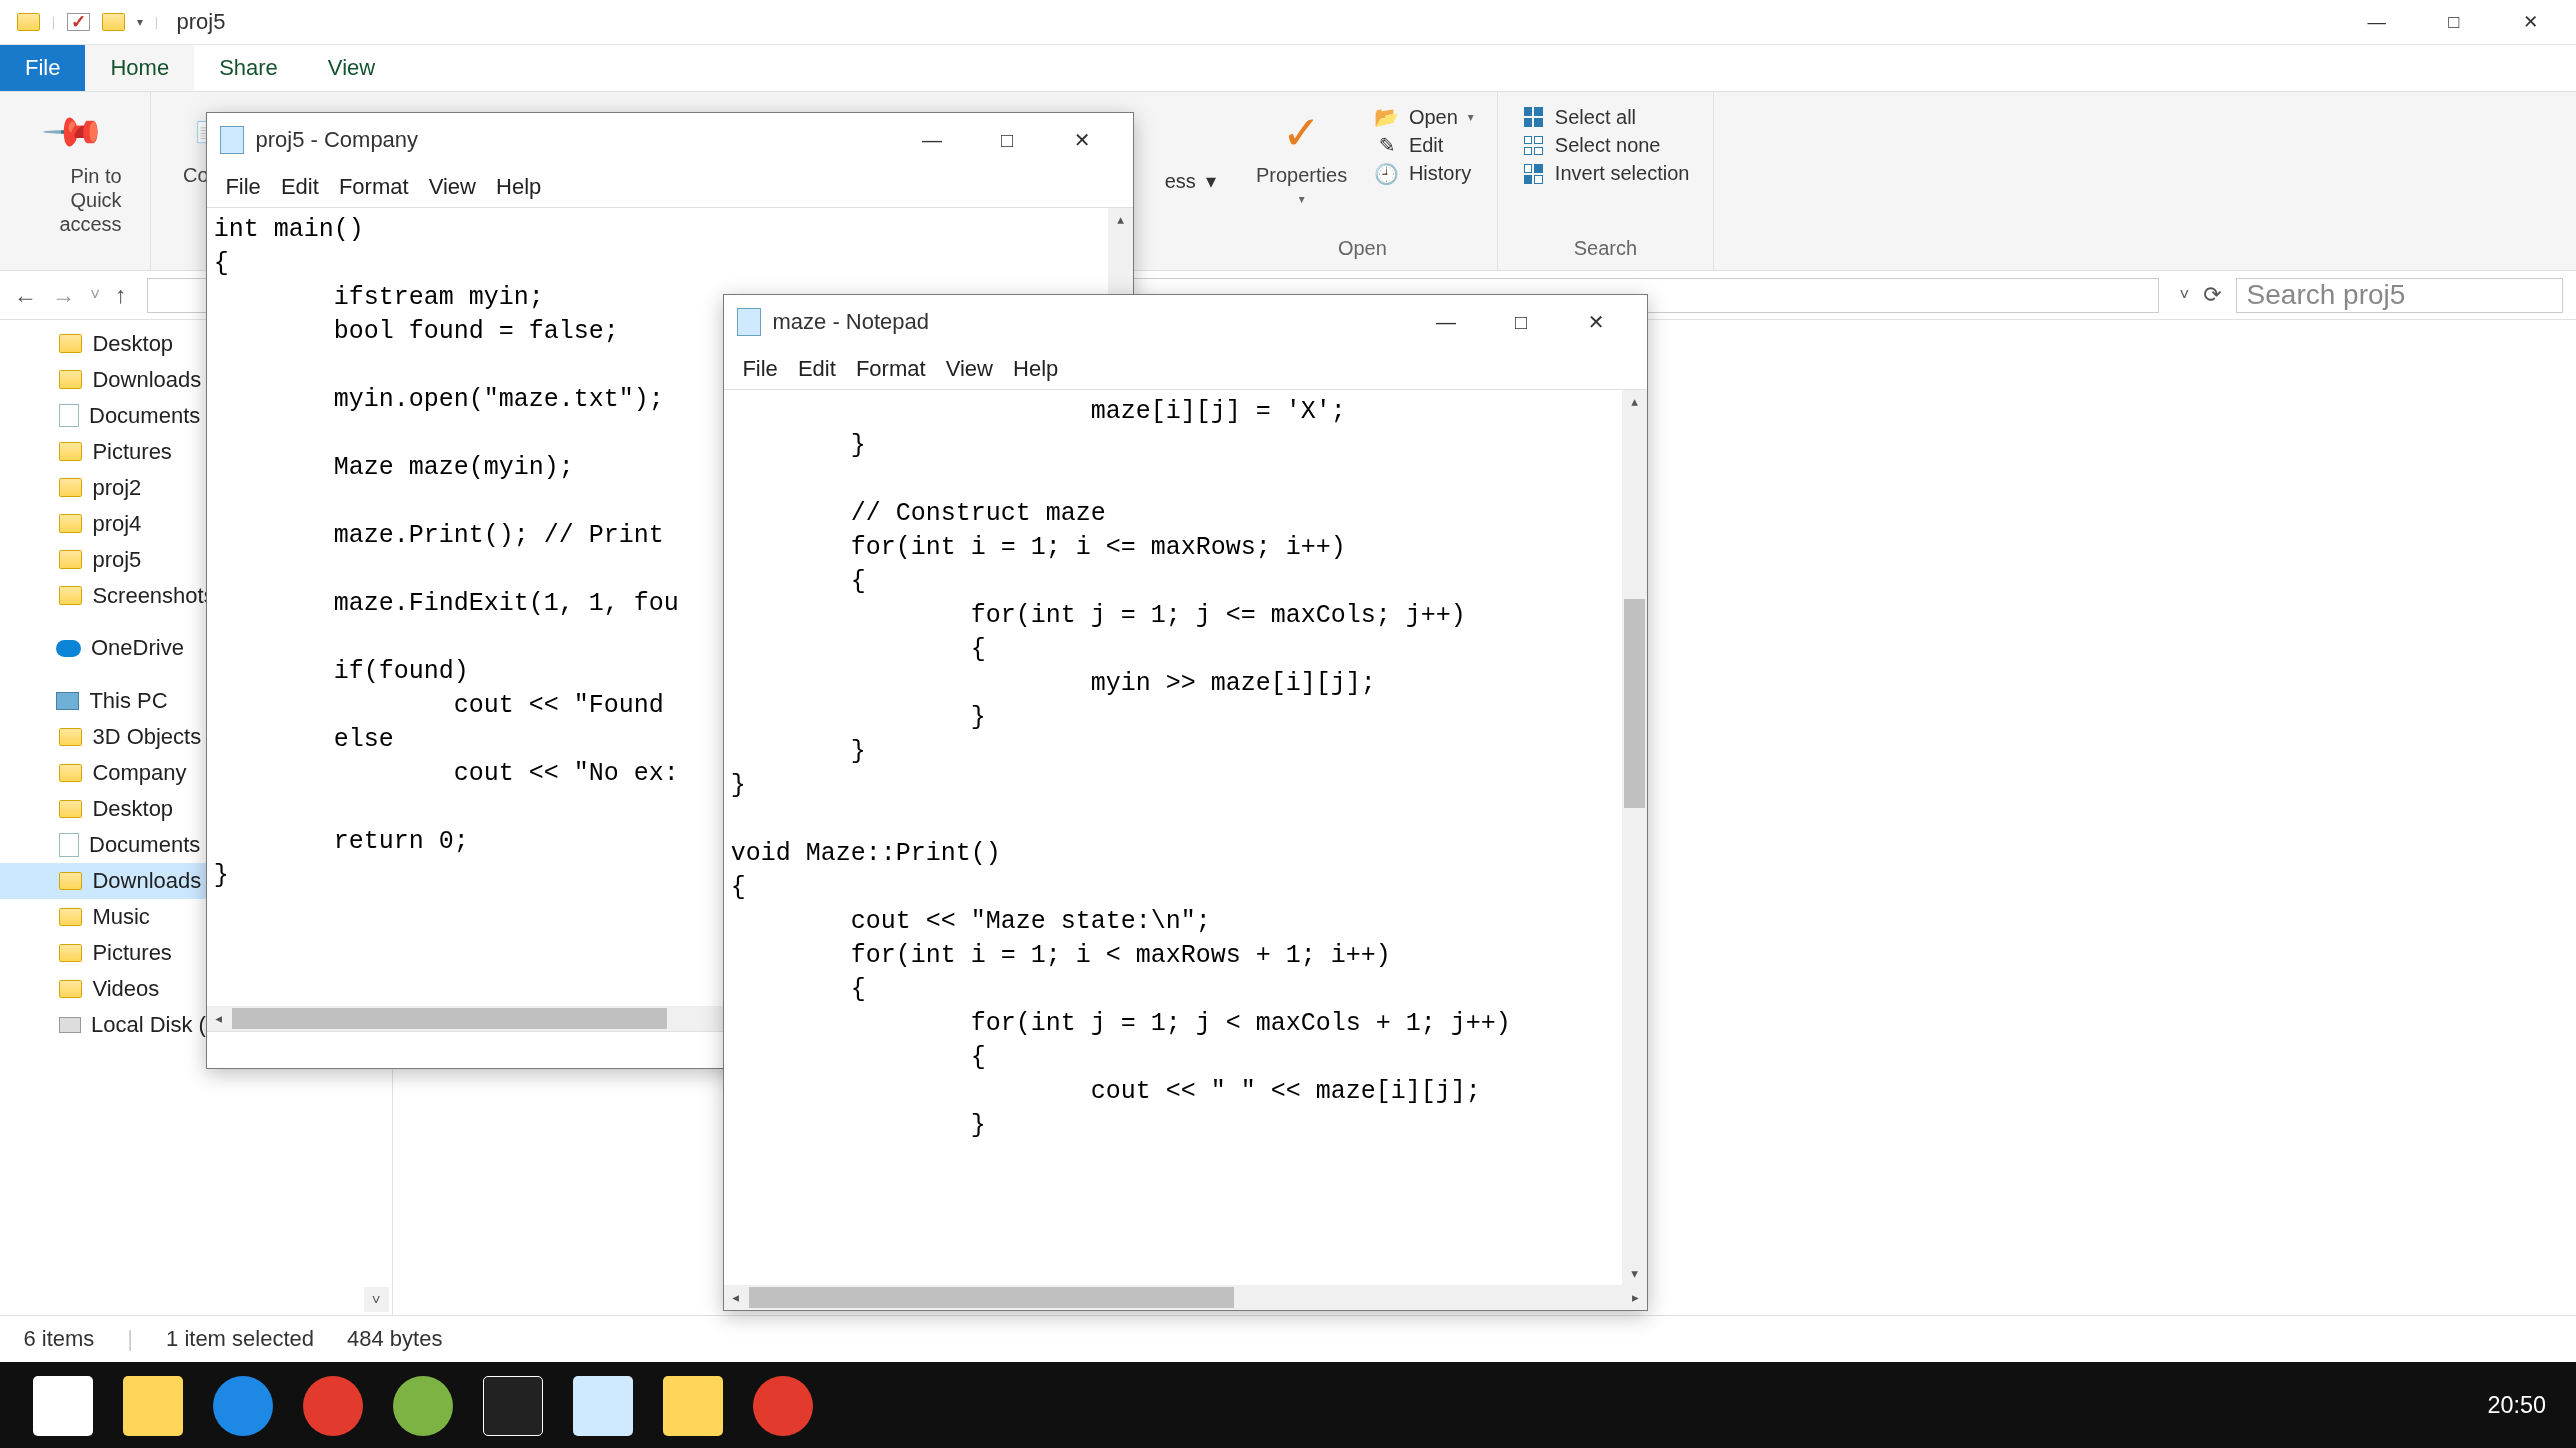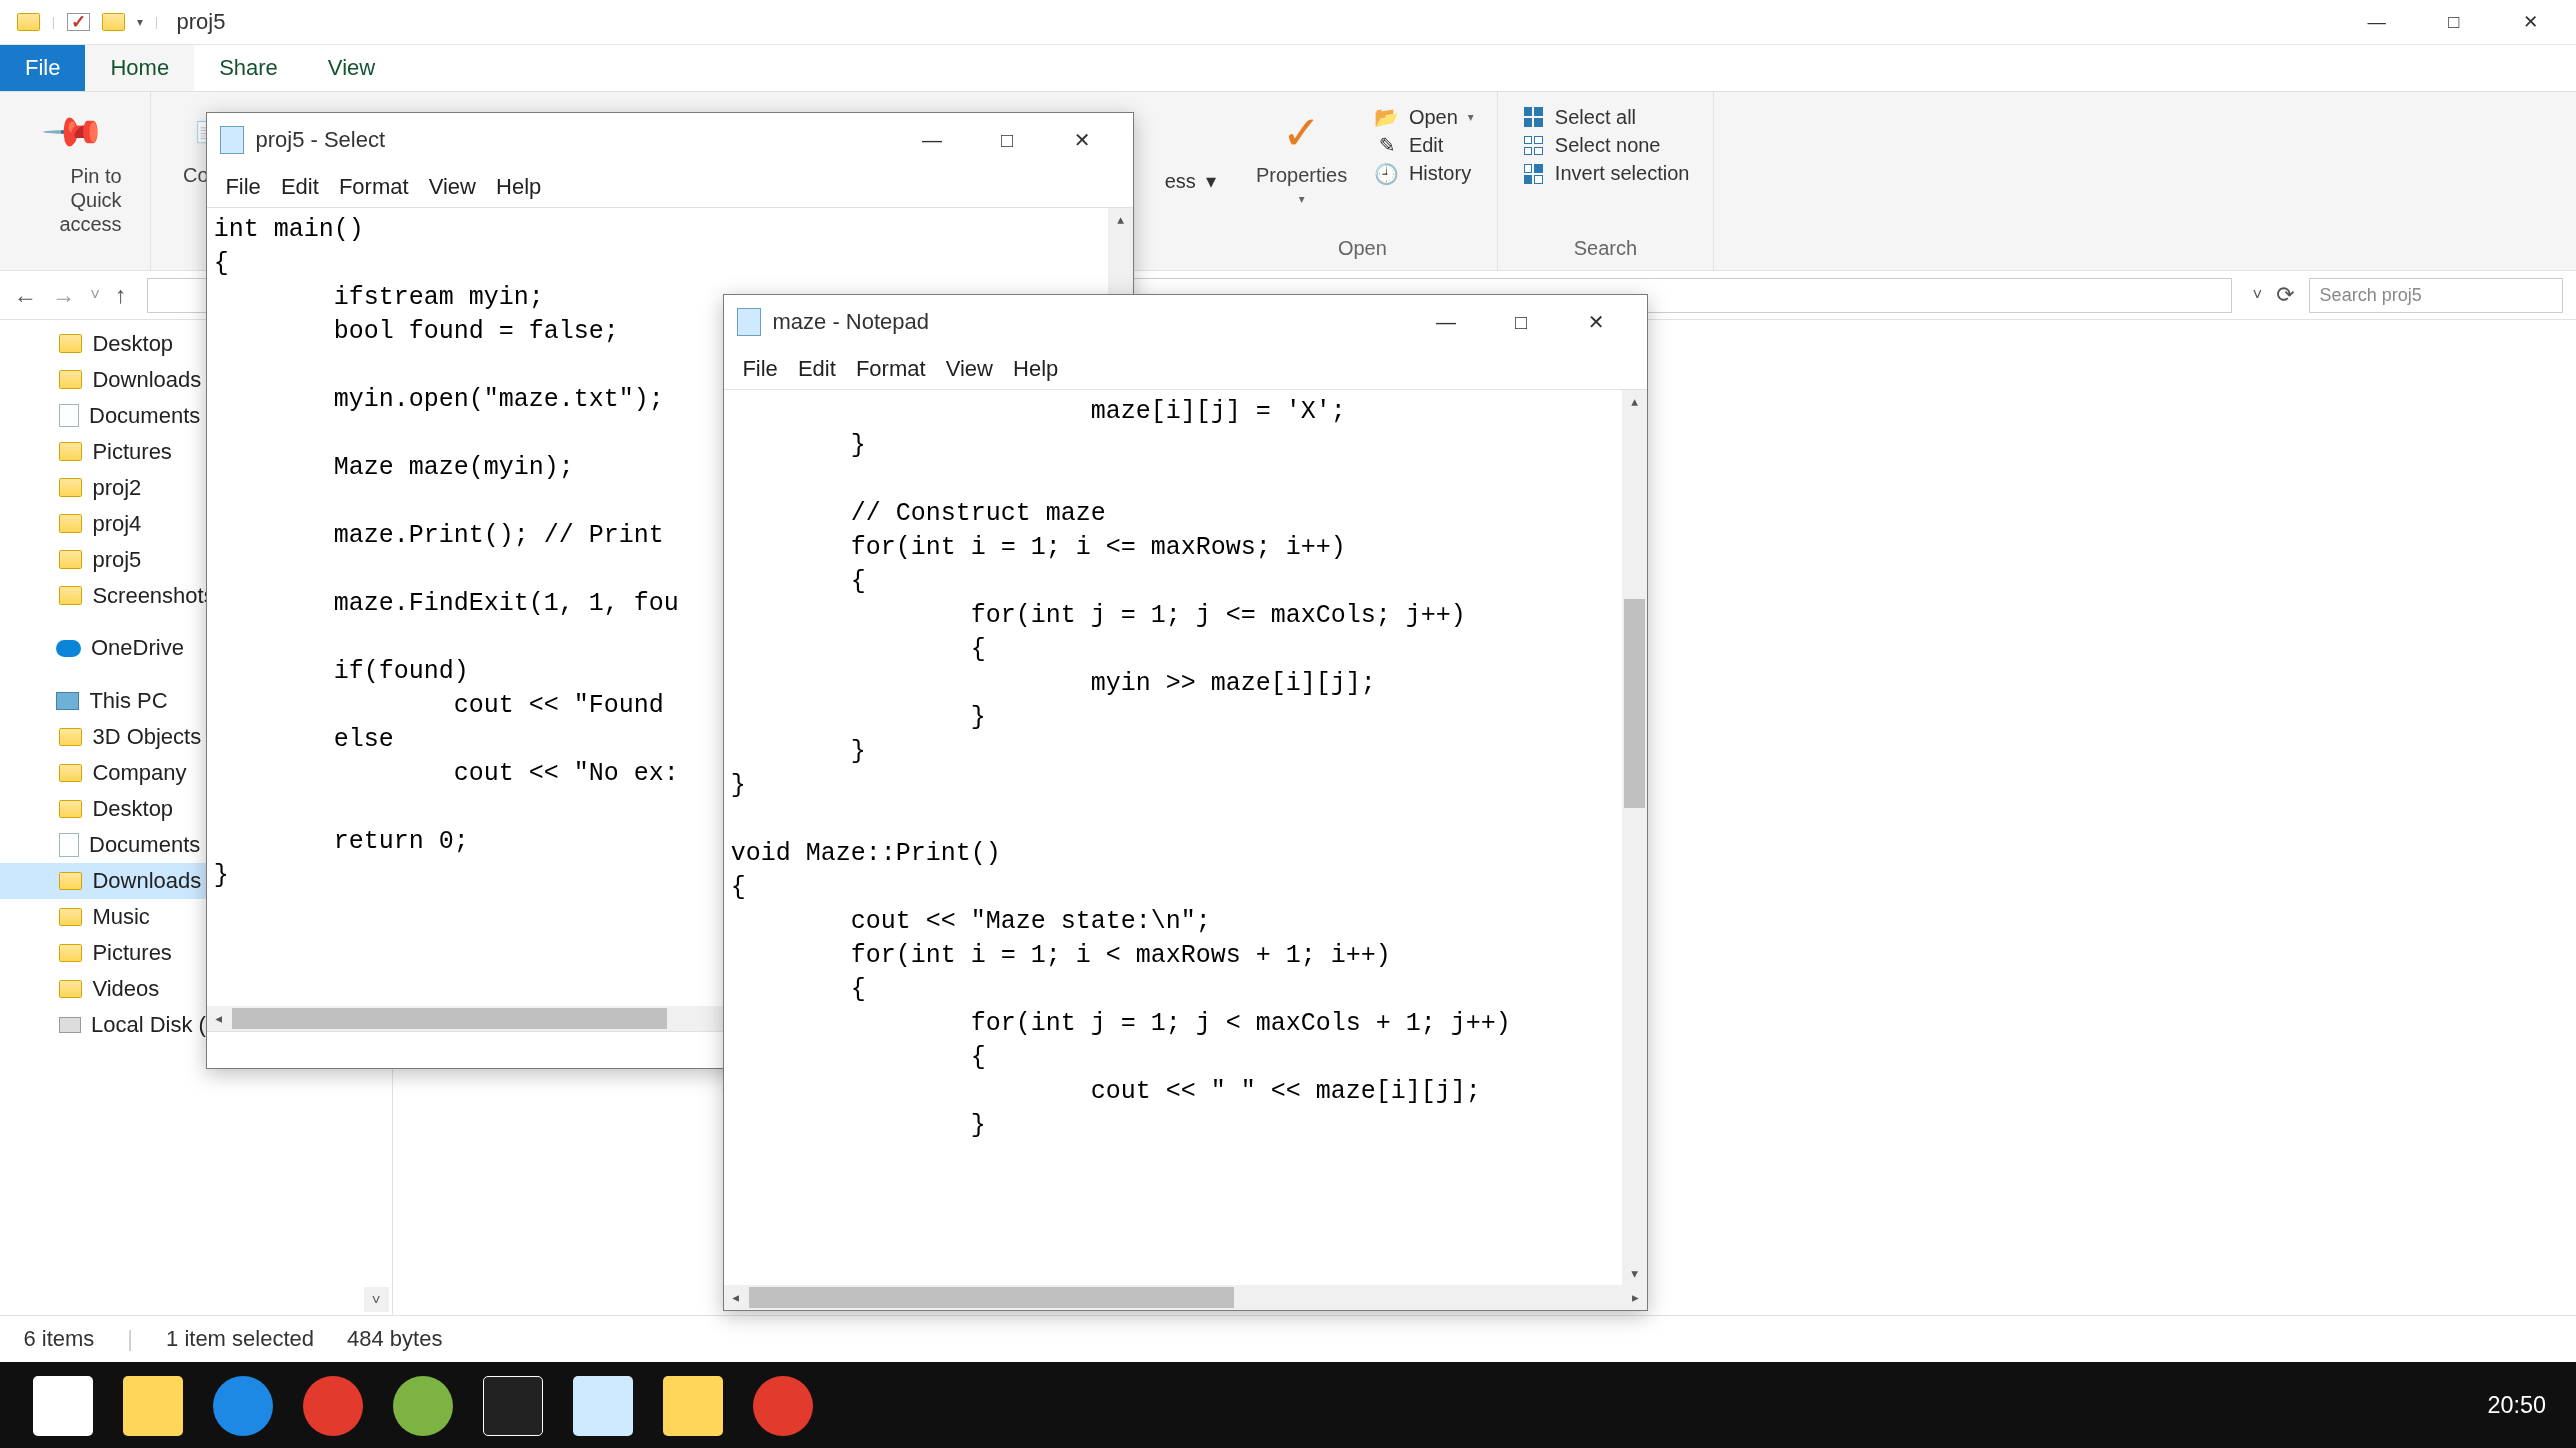--- a/index.html
+++ b/index.html
@@ -35,21 +35,21 @@
 .ribbon-small .sm-icon { width: 23.4px; height: 23.4px; display: flex; align-items: center; justify-content: center; }
 .pin-icon { color: #9fb8cc; font-size: 40px; transform: rotate(45deg); }
 .check-orange { color: #e67e22; font-size: 47px; }
 
 
 .navbar { height: 49px; display: flex; align-items: center; padding: 0 13.4px; gap: 6.7px; border-bottom: 0.8px solid #e1e1e1; }
 .nav-arrows { display: flex; align-items: center; gap: 15px; font-size: 23.4px; color: #999; }
 .nav-arrows .active-arrow { color: #555; }
 .breadcrumb-box { flex: 1; height: 35px; border: 0.8px solid #ccc; margin: 0 13.4px; }
 .nav-refresh { width: 33px; text-align: center; font-size: 22px; color: #555; }
-.search-box { width: 254px; height: 35px; border: 0.8px solid #ccc; padding: 13px 10px; font-size: 18px; color: #888; display: flex; align-items: center; }
+.search-box { width: 327px; height: 35px; border: 0.8px solid #ccc; padding: 13px 10px; font-size: 28px; color: #888; display: flex; align-items: center; }
 
 
 .explorer-body { display: flex; position: absolute; top: 319px; bottom: 47px; left: 0; right: 0; }
 .tree { width: 393px; border-right: 0.8px solid #e1e1e1; overflow: hidden; position: relative; padding: 6.7px 0; }
 .tree-item { display: flex; align-items: center; gap: 10px; padding: 5px 8.4px 5px 59px; font-size: 22px; color: #222; white-space: nowrap; }
 .tree-item.depth0 { padding-left: 56px; font-weight: normal; }
 .tree-item.selected { background: #cce8ff; }
 .tree-item .folder-glyph { width: 23.4px; height: 18.4px; background: linear-gradient(#ffe79e,#ffd65a); border: 0.8px solid #d4a500; border-radius: 1.7px; flex-shrink: 0; }
 .tree-item .doc-glyph { width: 20px; height: 23.4px; background: #fff; border: 0.8px solid #9bb; flex-shrink: 0; }
 .tree-item .disk-glyph { width: 22px; height: 16.7px; background: #ddd; border: 0.8px solid #999; flex-shrink: 0; }
@@ -320,21 +320,21 @@
     <span>6 items</span>
     <span class="sep">|</span>
     <span>1 item selected</span>
     <span>484 bytes</span>
   </div>
 </div>
 
 <div class="notepad" style="left:206px; top:112px; width:928px; height:957px;">
   <div class="np-title">
     <div class="np-icon"></div>
-    <div class="np-titletext">proj5 - Select</div>
+    <div class="np-titletext">proj5 - Company</div>
     <div class="np-winbtns">
       <div class="np-winbtn">―</div>
       <div class="np-winbtn">□</div>
       <div class="np-winbtn">✕</div>
     </div>
   </div>
   <div class="np-menu" id="np1-menu">
       <span>File</span>
       <span>Edit</span>
       <span>Format</span>

